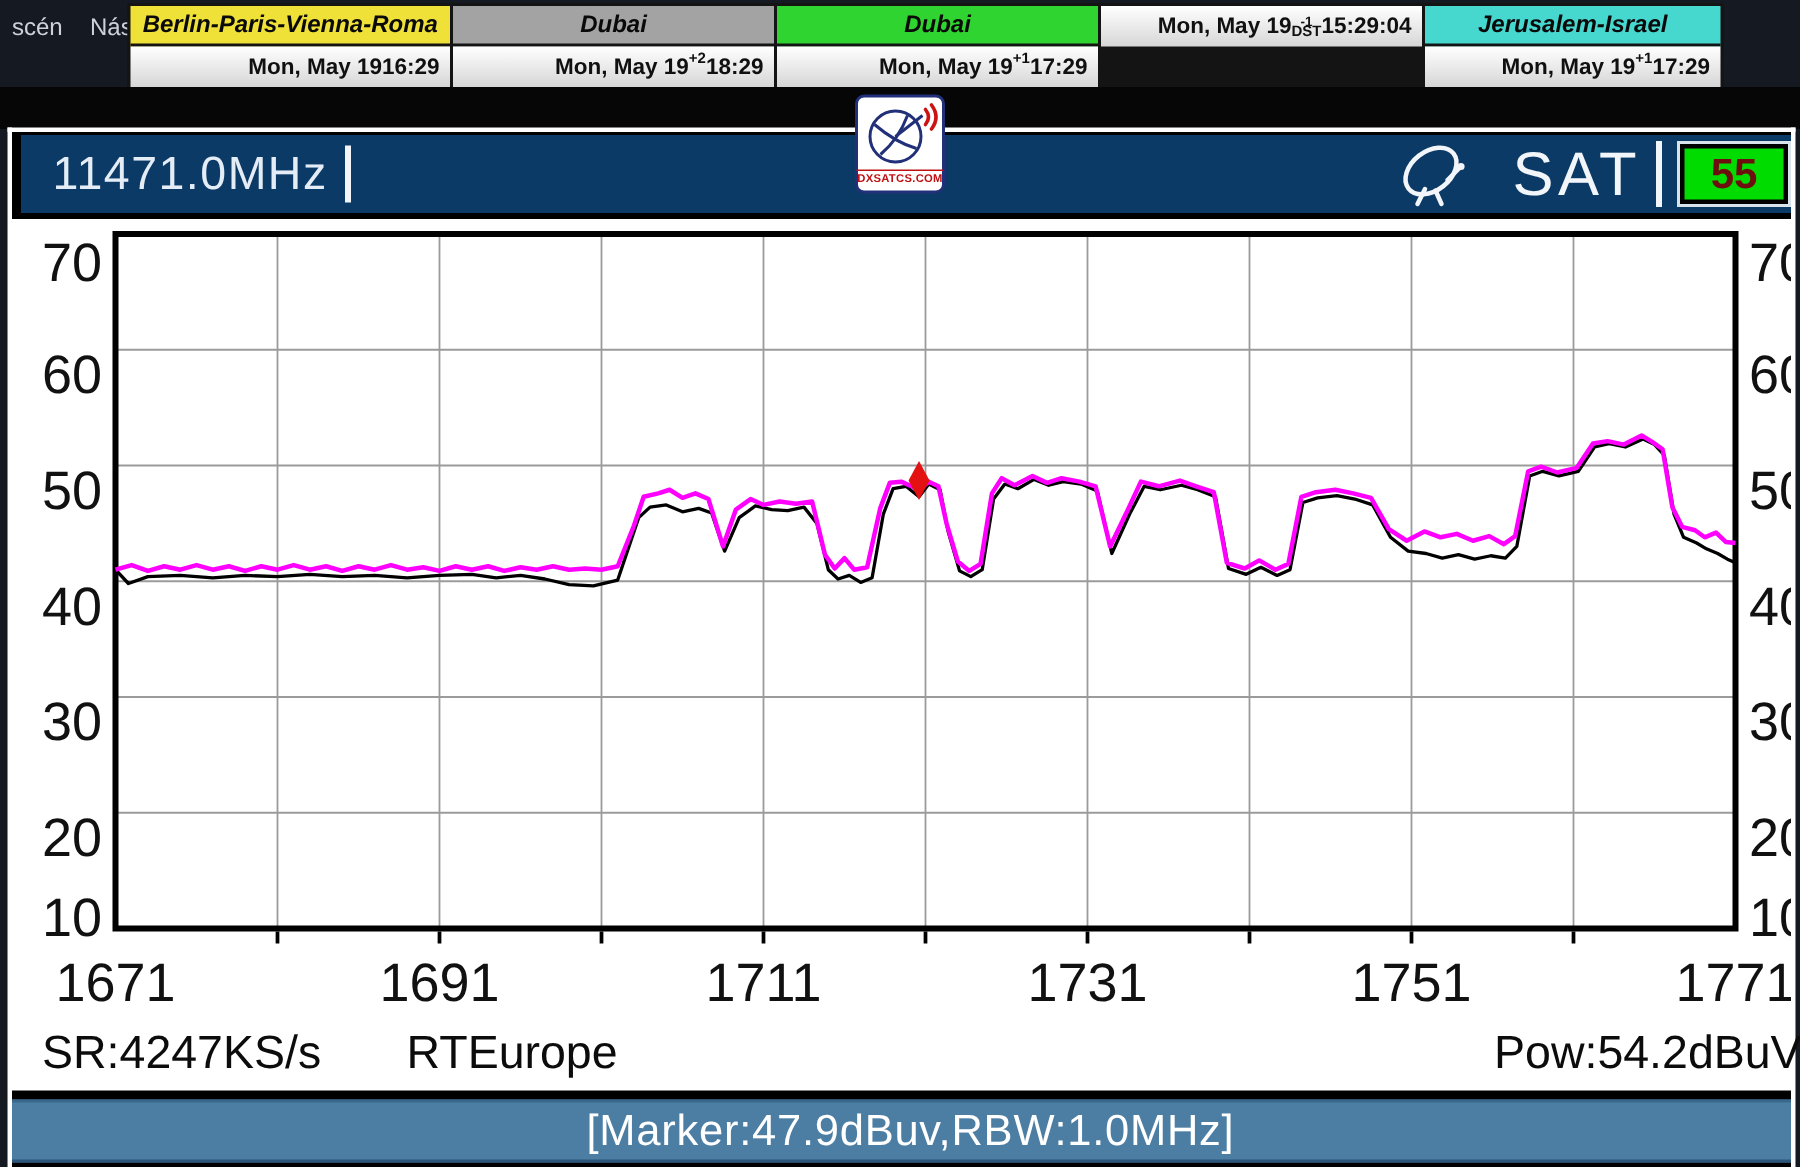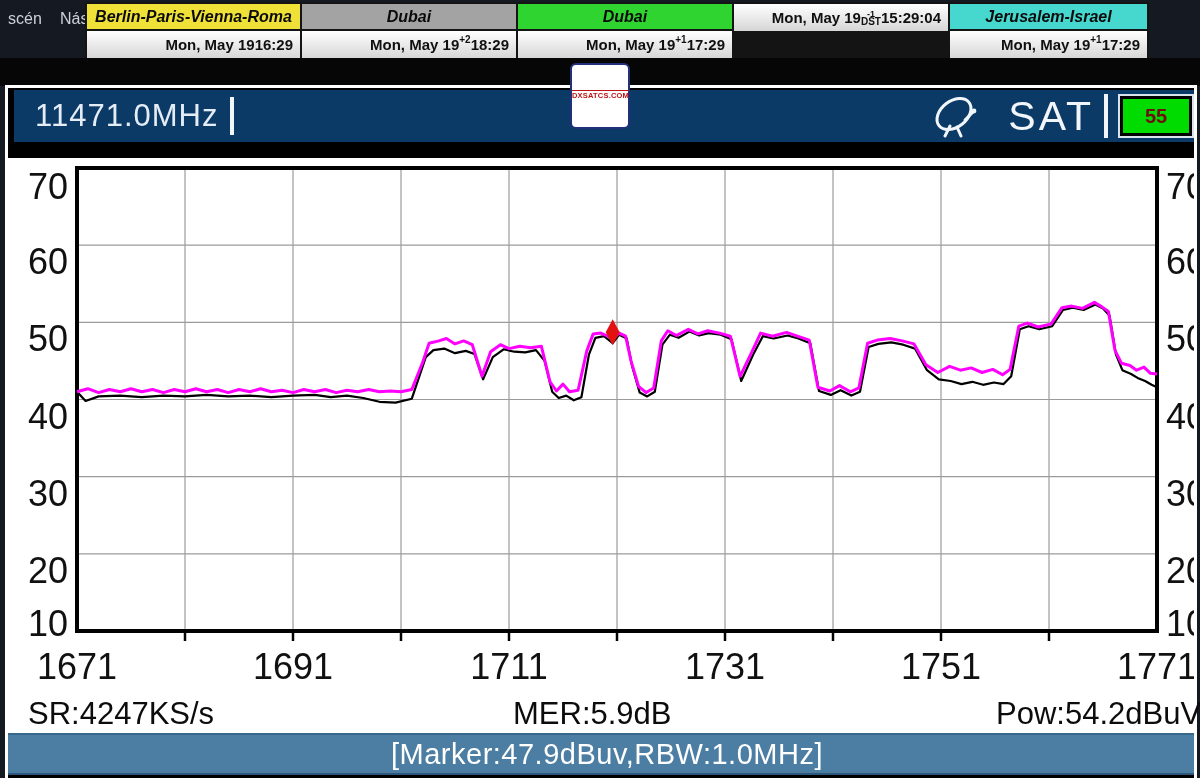--- a/index.html
+++ b/index.html
@@ -26,35 +26,35 @@
               border:3px solid #ffffff;border-bottom:none;}
   .hdr{position:absolute;left:6px;top:2px;width:1168px;height:52px;background:#0c3a67;
        display:flex;align-items:center;}
   .freq{color:#e4edf6;font-size:31px;letter-spacing:1px;margin-left:9px;}
   .cursor{display:inline-block;width:4px;height:38px;background:#f2f6fa;margin-left:12px;}
   .hdr-right{margin-left:auto;display:flex;align-items:center;}
   .sat-label{color:#f2f6fa;font-size:41px;letter-spacing:3px;margin-left:22px;}
   .sep-bar{width:4px;height:44px;background:#f2f6fa;margin:0 12px 0 10px;}
   .sig-box{width:66px;height:34px;border:3px solid #000;outline:2px solid #d9e3ec;
            display:flex;align-items:center;justify-content:center;
-           font-size:20px;font-weight:bold;color:#6e0e0e;margin-right:2px;}
-  
-  .chart-wrap{position:absolute;left:0px;top:70px;width:1186px;height:581px;background:#ffffff;}
+           font-size:28px;font-weight:bold;color:#6e0e0e;margin-right:2px;}
+  
+  .chart-wrap{position:absolute;left:0px;top:58px;width:1186px;height:581px;background:#ffffff;}
   #chart-svg{position:absolute;left:0;top:0;}
   .axlabel{font-family:"Liberation Sans",sans-serif;font-size:36px;fill:#111;}
   .status-item{position:absolute;top:538px;font-size:31px;color:#0c0c0c;white-space:nowrap;}
   
   .marker-bar{position:absolute;left:0px;top:645px;width:1186px;height:38px;background:#4c7ea3;
               border-top:2px solid #39688d;border-bottom:2px solid #2c567a;
               display:flex;align-items:center;justify-content:center;}
   .marker-text{color:#ffffff;font-size:29px;letter-spacing:0.5px;margin-left:12px;}
   
   .logo{position:absolute;left:570px;top:63px;width:60px;height:66px;background:#ffffff;
         border:2px solid #223079;border-radius:6px;z-index:5;box-sizing:border-box;
-        display:flex;flex-direction:row;align-items:center;}
+        display:flex;flex-direction:column;align-items:center;}
   .logo-text{font-size:7.5px;font-weight:bold;color:#c01212;letter-spacing:0.2px;
              border-top:1px solid #c01212;margin-top:-2px;}
 </style>
 </head>
 <body>
 
 <div class="screen">
 
   <span class="menu-item" style="left:8px">scén</span>
   <span class="menu-item" style="left:60px">Nás</span>
@@ -171,21 +171,21 @@
           <text x="285" y="521" text-anchor="middle" class="axlabel">1691</text>
           <text x="501" y="521" text-anchor="middle" class="axlabel">1711</text>
           <text x="717" y="521" text-anchor="middle" class="axlabel">1731</text>
           <text x="933" y="521" text-anchor="middle" class="axlabel">1751</text>
           <text x="1149" y="521" text-anchor="middle" class="axlabel">1771</text>
           <polyline points="69.0,233.8 77.6,243.0 90.6,238.4 112.2,237.6 133.8,239.2 155.4,237.6 177.0,238.4 198.6,236.9 220.2,238.4 241.8,237.6 263.4,239.2 285.0,237.6 306.6,236.9 322.8,239.2 339.0,237.6 355.2,240.0 371.4,243.8 387.6,244.6 403.8,240.7 417.8,199.1 425.4,192.1 436.2,190.6 447.0,195.2 457.8,192.9 466.4,196.0 475.1,221.4 484.8,199.1 495.6,191.3 506.4,193.7 517.2,194.4 528.0,192.1 536.6,202.9 544.2,233.8 550.7,240.0 558.2,237.6 565.8,242.3 573.4,239.2 580.9,196.7 587.4,179.8 596.0,178.2 604.7,185.2 611.2,176.7 618.7,180.5 624.1,208.3 631.7,234.6 639.2,238.4 646.8,233.8 654.4,186.7 661.9,176.7 670.6,179.8 681.4,173.6 691.1,177.5 700.8,175.1 712.7,176.7 723.5,181.3 733.2,223.0 745.1,196.7 754.8,178.2 765.6,180.5 779.6,177.5 790.4,180.5 802.3,185.2 811.0,233.0 822.8,236.9 832.6,232.2 843.4,237.6 852.0,233.8 860.6,189.0 870.4,185.9 883.3,184.4 895.2,186.7 907.1,190.6 919.0,212.2 930.8,221.4 942.7,223.0 953.5,226.1 964.3,223.8 975.1,226.8 985.9,224.5 995.6,226.1 1003.2,218.3 1011.8,171.3 1020.5,168.2 1031.3,171.3 1044.2,168.2 1055.0,152.0 1064.8,149.7 1075.6,152.0 1087.4,146.6 1095.0,150.4 1101.5,157.4 1108.0,196.7 1114.4,212.2 1123.1,216.0 1129.6,219.9 1137.1,223.0 1143.6,226.8 1149.0,229.2" fill="none" stroke="#000000" stroke-width="2.2" stroke-linejoin="round"></polyline>
           <polyline points="69.0,233.8 79.8,230.7 90.6,234.6 101.4,231.5 112.2,233.8 123.0,230.7 133.8,233.8 144.6,231.5 155.4,234.6 166.2,231.5 177.0,233.8 187.8,230.7 198.6,233.8 209.4,231.5 220.2,234.6 231.0,231.5 241.8,233.8 252.6,230.7 263.4,233.8 274.2,232.2 285.0,234.6 295.8,231.5 306.6,233.8 317.4,231.5 328.2,234.6 339.0,232.2 349.8,233.8 360.6,231.5 371.4,233.8 382.2,233.0 393.0,233.8 403.8,231.5 414.6,204.5 421.1,185.2 430.8,182.9 438.4,180.5 447.0,185.9 455.6,182.9 464.3,186.7 474.0,218.3 482.6,193.7 492.4,186.7 501.0,190.6 511.8,188.3 522.6,189.8 533.4,188.3 542.0,223.8 548.5,233.0 555.0,226.1 561.5,233.8 570.1,232.2 578.8,192.9 585.2,175.9 592.8,175.1 598.2,177.5 604.7,180.5 611.2,175.1 617.6,178.2 623.0,202.9 630.6,228.4 638.2,234.6 645.7,229.9 653.3,182.9 659.8,172.8 668.4,177.5 680.3,171.3 690.0,175.9 699.7,172.8 711.6,175.1 722.4,178.2 732.1,218.3 744.0,193.7 752.6,175.1 764.5,178.2 778.6,174.4 789.4,178.2 801.2,182.1 809.9,229.2 821.8,233.0 831.5,227.6 842.3,233.8 850.9,229.9 859.6,185.2 869.3,182.1 882.2,180.5 894.1,182.9 906.0,185.9 917.9,206.8 929.8,214.5 941.6,208.3 952.4,212.2 963.2,209.9 974.0,214.5 984.8,211.4 994.6,216.8 1002.1,211.4 1010.8,168.2 1019.4,165.1 1030.2,169.0 1043.2,165.9 1054.0,149.7 1063.7,148.1 1074.5,150.4 1086.4,144.3 1093.9,148.9 1100.4,153.5 1106.9,192.1 1113.4,205.2 1122.0,207.5 1128.5,212.2 1136.0,209.1 1142.5,215.3 1149.0,216.0" fill="none" stroke="#ff00ff" stroke-width="3" stroke-linejoin="round"></polyline>
           <path d="M 604.679999999999 161.36499999999995 L 611.679999999999 174.36499999999995 L 604.679999999999 187.36499999999995 L 597.679999999999 174.36499999999995 Z" fill="#e31111"></path>
         </svg>
       <span class="status-item" style="left:20px">SR:4247KS/s</span>
-      <span class="status-item" style="left:505px">MER:5.9dB</span>
+      <span class="status-item" style="left:263px">RTEurope</span>
       <span class="status-item" style="left:988px">Pow:54.2dBuV</span>
     </div>
 
     <div class="marker-bar">
       <span class="marker-text">[Marker:47.9dBuv,RBW:1.0MHz]</span>
     </div>
   </div>
 
   <div class="logo">
     <svg width="54" height="50" viewBox="0 0 54 50">

